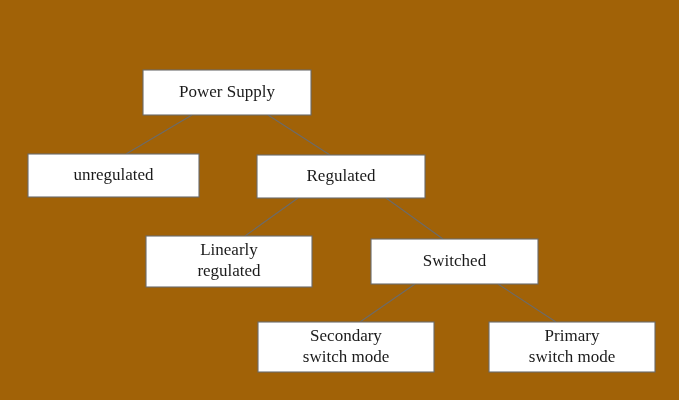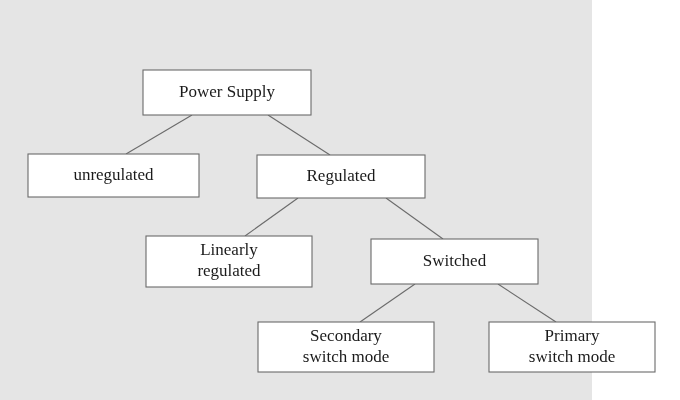--- a/index.html
+++ b/index.html
@@ -9,23 +9,23 @@
   }
   body {
     width: 680px;
     height: 400px;
     background: #ffffff;
     font-family: "Liberation Serif", "DejaVu Serif", serif;
     overflow: hidden;
   }
   #diagram-root {
     position: relative;
-    width: 592px;
+    width: 679px;
     height: 400px;
-    background: #e5e5e5;
+    background: #a16207;
   }
   svg.diagram-canvas {
     position: absolute;
     top: 0;
     left: 0;
     width: 680px;
     height: 400px;
     display: block;
   }
   .node-box {

